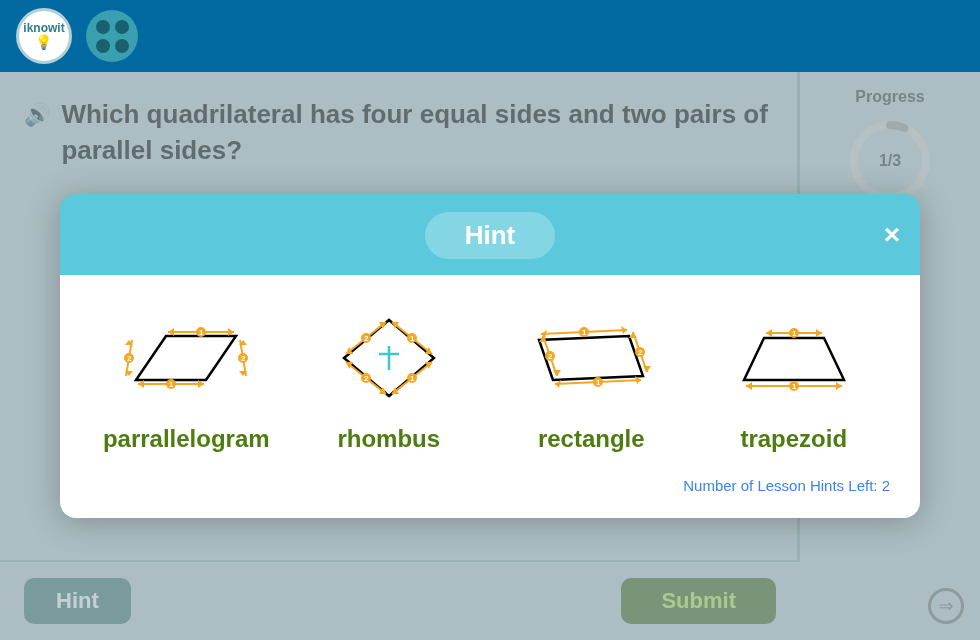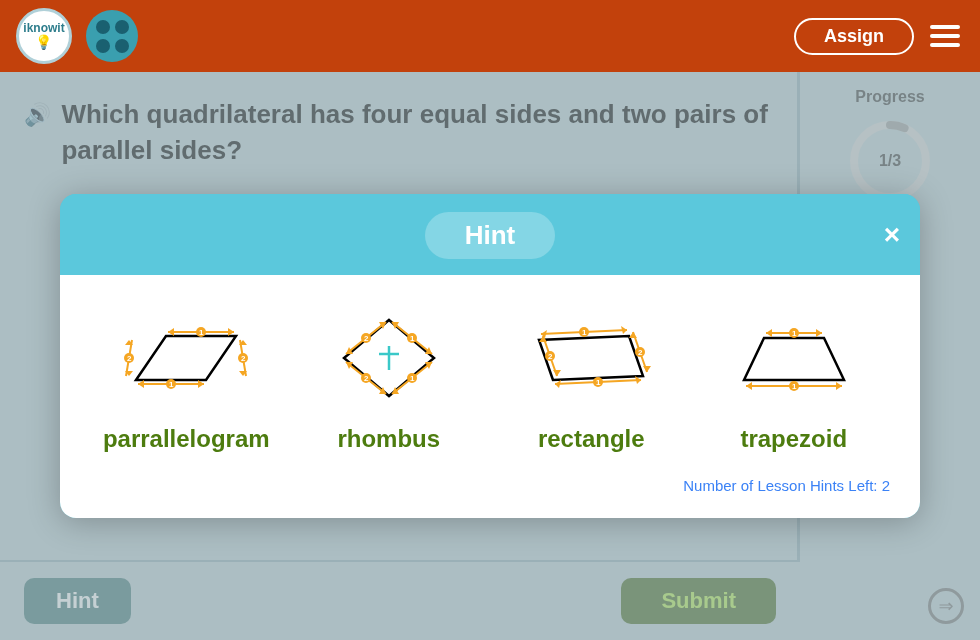--- a/index.html
+++ b/index.html
@@ -6,21 +6,21 @@
     body {
       width: 980px;
       height: 640px;
       overflow: hidden;
       font-family: 'Arial Rounded MT Bold', Arial, sans-serif;
       background: #5a9ea8;
     }
 
     
     .header {
-      background: #c2410c;
+      background: #0369a1;
       height: 72px;
       display: flex;
       align-items: center;
       padding: 0 16px;
       gap: 14px;
       position: relative;
     }
     .logo-badge {
       background: #fff;
       border-radius: 50%;
@@ -316,28 +316,20 @@
     <span class="logo-bulb">💡</span>
   </div>
   <div class="lesson-icon">
     <div class="lesson-icon-dots">
       <div class="dot"></div>
       <div class="dot"></div>
       <div class="dot"></div>
       <div class="dot"></div>
     </div>
   </div>
-  <div class="header-right">
-    <button class="assign-btn">Assign</button>
-    <button class="menu-btn">
-      <div class="menu-line"></div>
-      <div class="menu-line"></div>
-      <div class="menu-line"></div>
-    </button>
-  </div>
 </div>
 
 <div class="main-area">
 
   <div class="question-panel">
     <div class="question-text">
       <span class="sound-icon">🔊</span>
       <span>Which quadrilateral has four equal sides and two pairs of parallel sides?</span>
     </div>
   </div>

